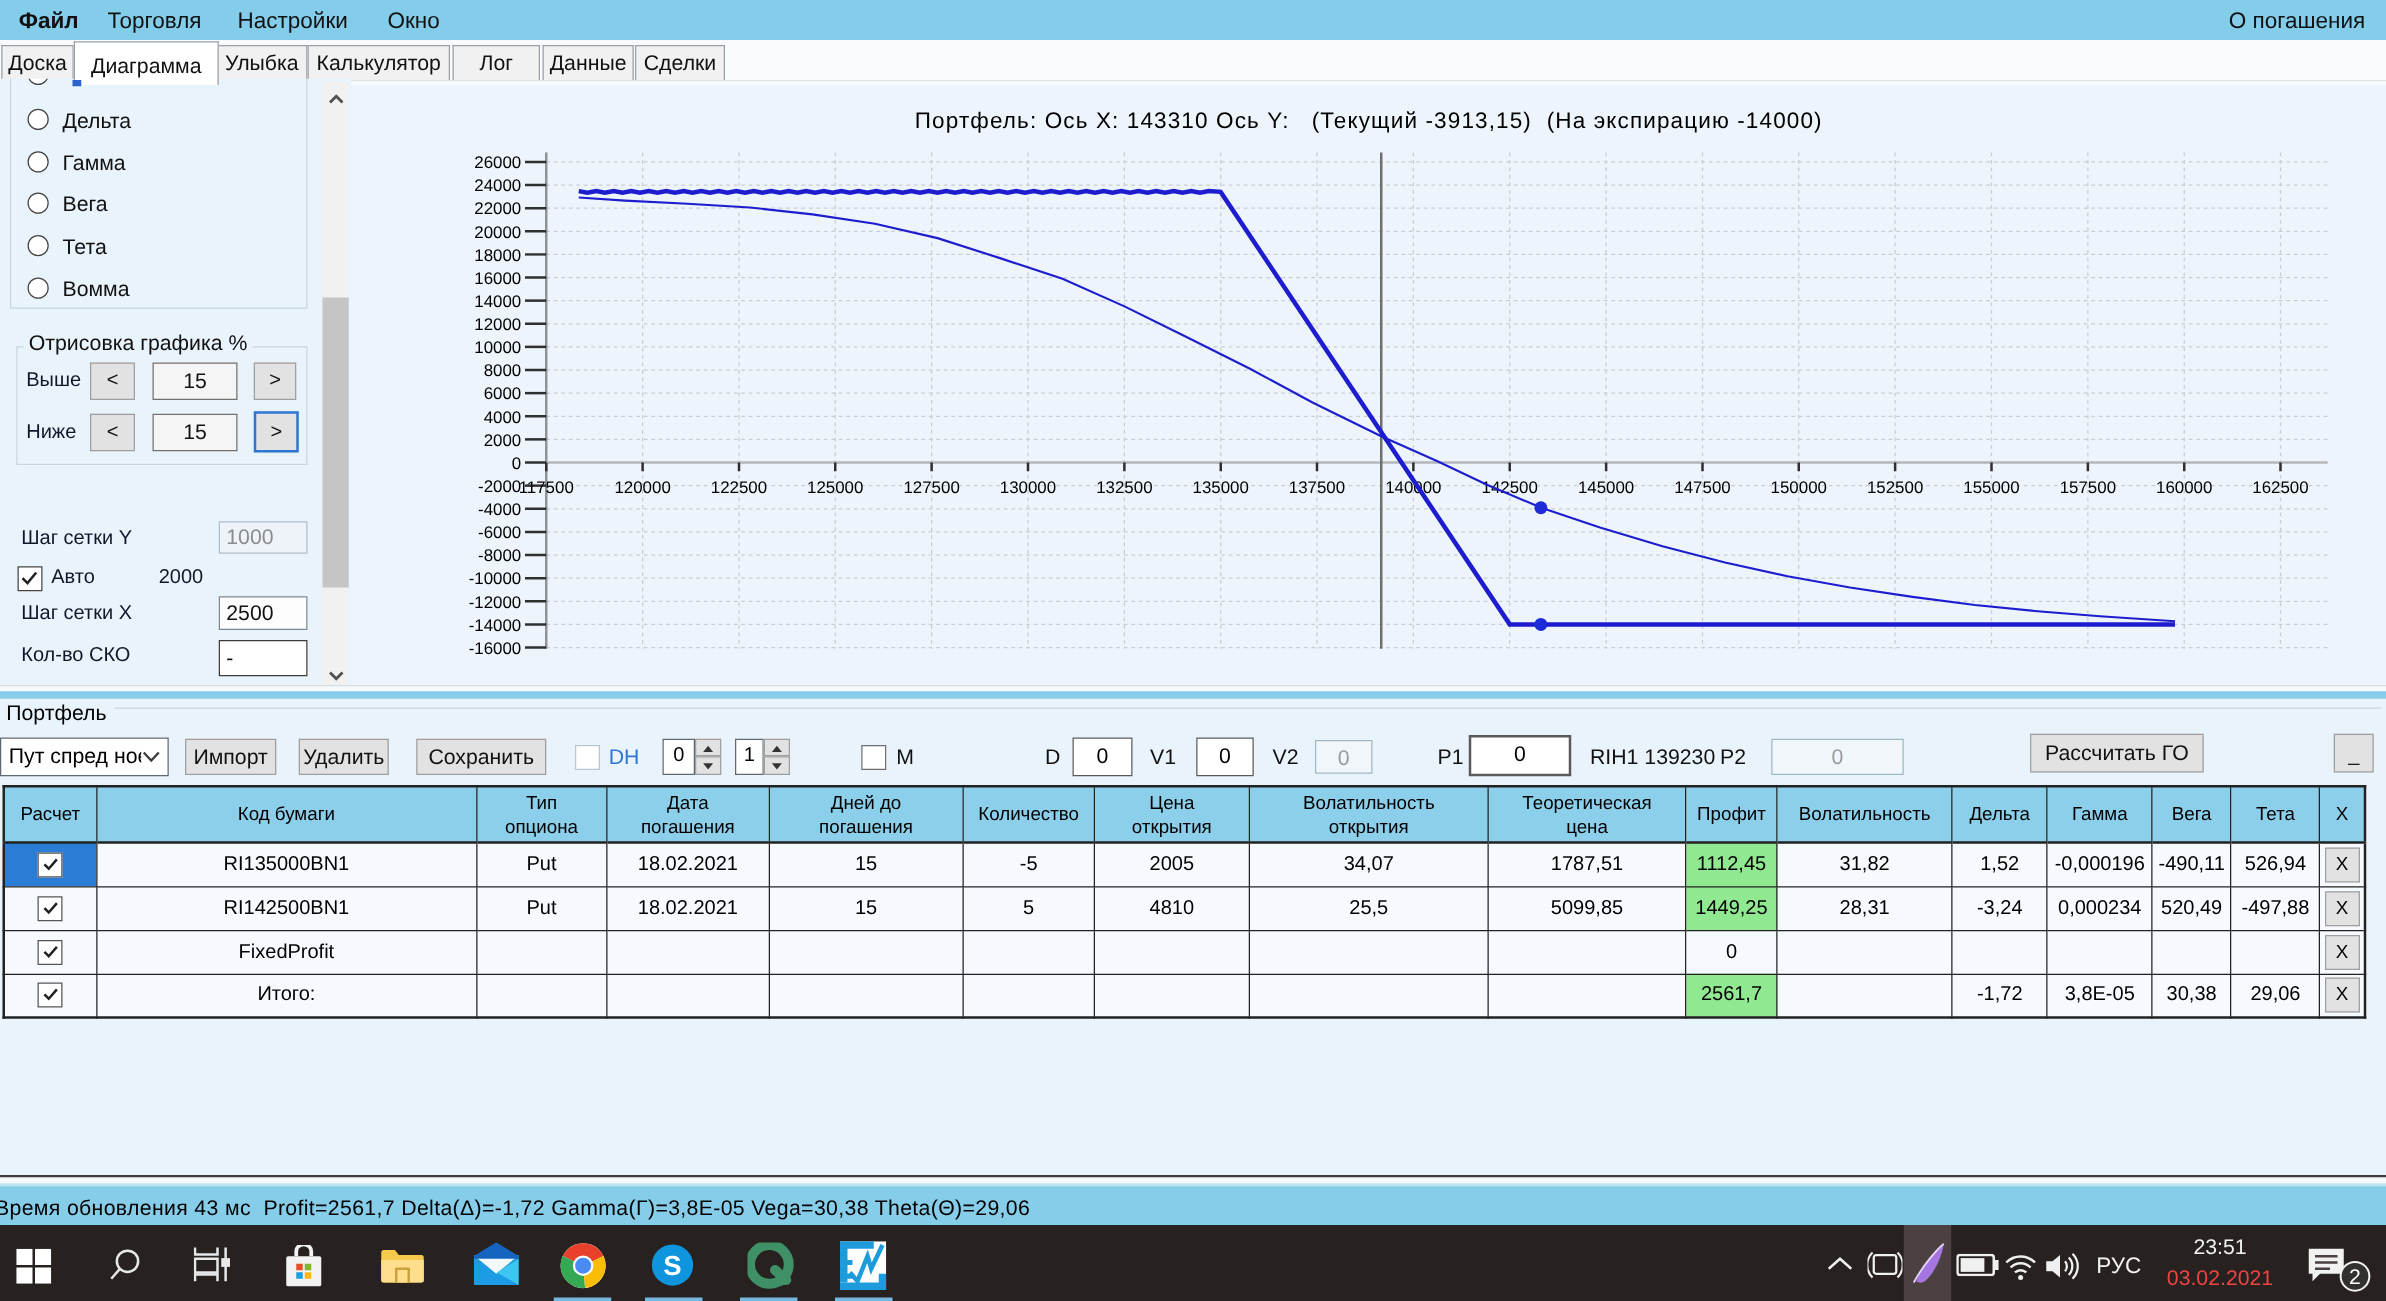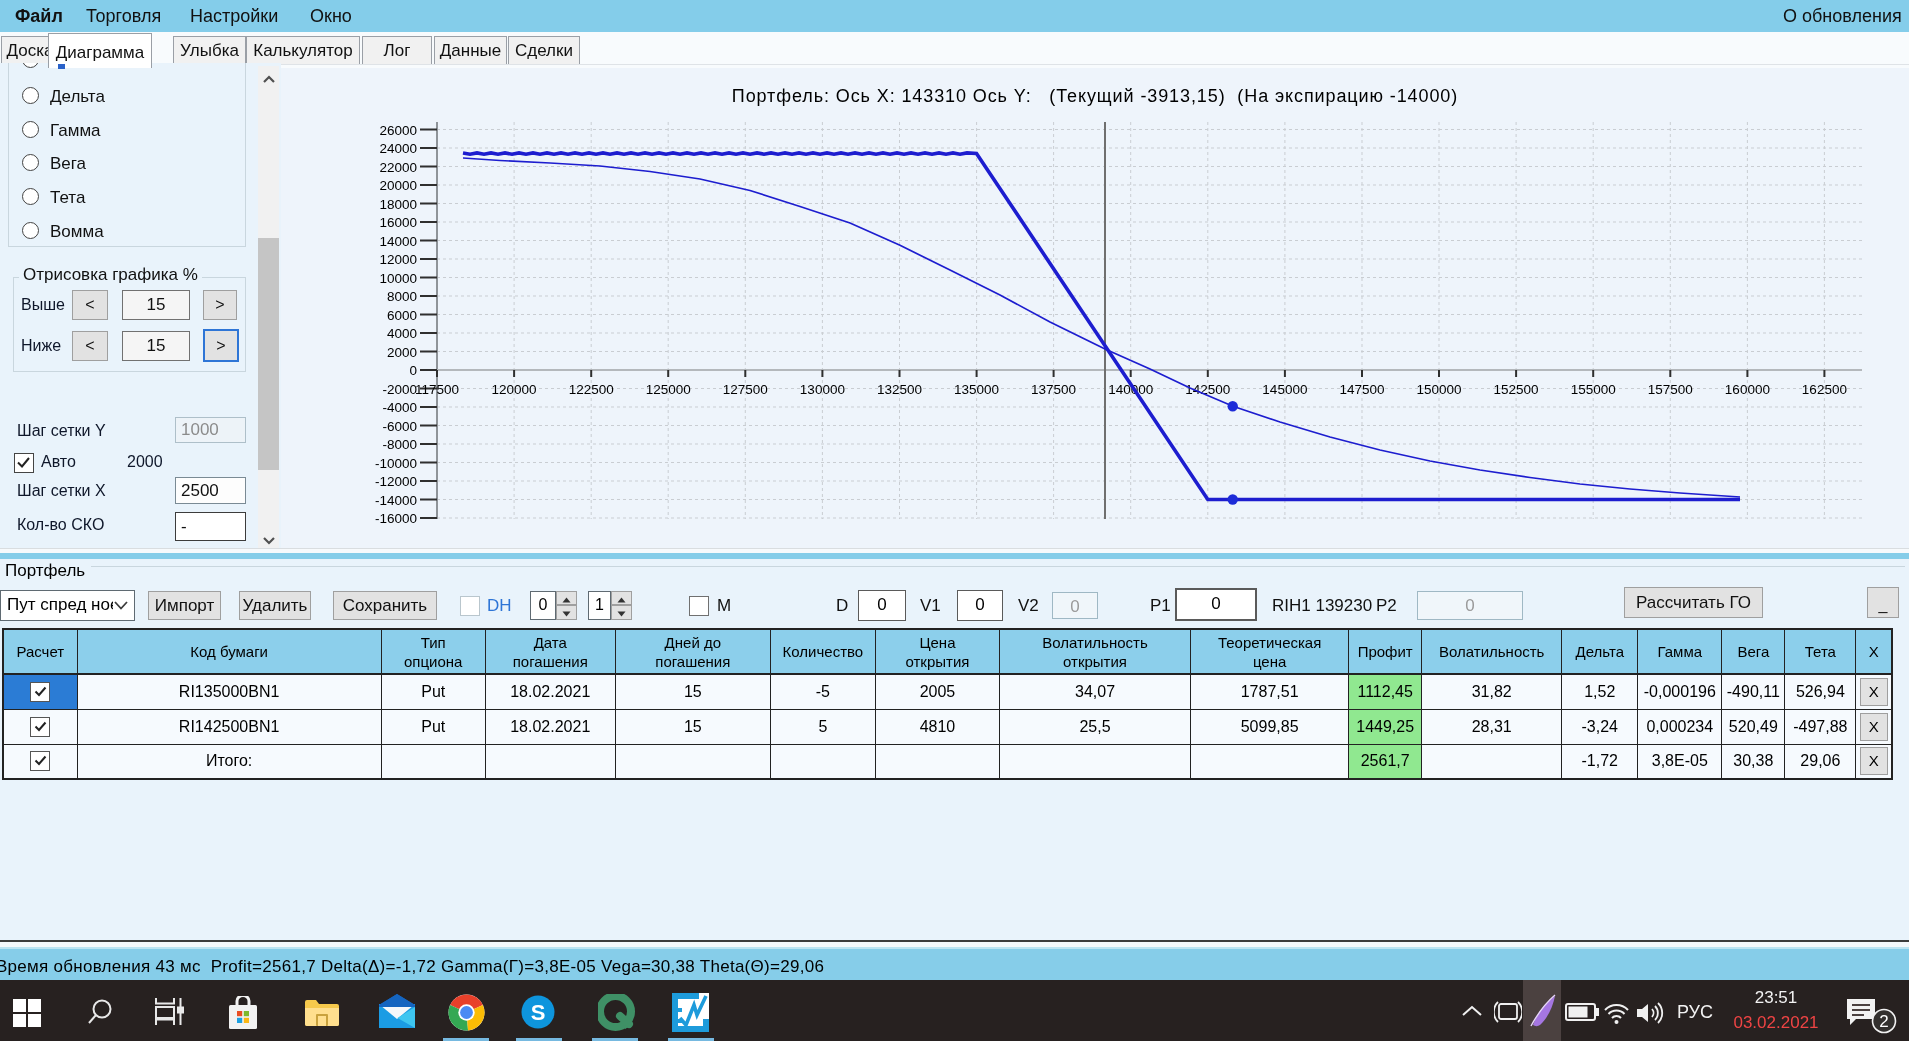--- a/index.html
+++ b/index.html
@@ -60,27 +60,27 @@
 .underline { position:absolute; top:58px; height:3px; width:46px; background:#76b9e0; }
 </style>
 </head>
 <body>
 
 <div id="menubar" class="abs">
   <span class="mi" style="left:15px;font-weight:bold;">Файл</span>
   <span class="mi" style="left:86px;">Торговля</span>
   <span class="mi" style="left:190px;">Настройки</span>
   <span class="mi" style="left:310px;">Окно</span>
-  <span class="mi" style="left:1783px;">О обновления</span>
+  <span class="mi" style="left:1783px;">О погашения</span>
 </div>
 
 <div id="tabstrip" class="abs">
   <div style="position:absolute; left:0; top:32px; width:1909px; height:1px; background:#dfe3e7;"></div>
   <div class="tab" style="left:1px; width:58px;">Доска</div>
-  <div class="tab active" style="left:48px; width:104px;">Диаграмма</div>
+  <div class="tab active" style="left:59px; width:116px;">Диаграмма</div>
   <div class="tab" style="left:173px; width:73px;">Улыбка</div>
   <div class="tab" style="left:246px; width:114px;">Калькулятор</div>
   <div class="tab" style="left:362px; width:70px;">Лог</div>
   <div class="tab" style="left:434px; width:73px;">Данные</div>
   <div class="tab" style="left:508px; width:72px;">Сделки</div>
 </div>
 
 <div id="leftpanel" class="abs">
 
   <div class="gbox" style="left:8px; top:-6px; width:238px; height:190px;"></div>
@@ -408,20 +408,40 @@
           <td>-3,24</td>
       <td>0,000234</td>
           <td>520,49</td>
           <td>-497,88</td>
           <td><span class="xbtn">X</span></td>
     </tr>
     <tr>
       <td><span class="cbt"><svg width="17" height="17" viewBox="0 0 17 17">
                 <path d="M3.5 8.5 L7 12 L13.5 4.5" stroke="#222" stroke-width="2" fill="none"></path>
               </svg></span></td>
+          <td>FixedProfit</td>
+          <td></td>
+          <td></td>
+      <td></td>
+          <td></td>
+          <td></td>
+          <td></td>
+      <td></td>
+          <td>0</td>
+          <td></td>
+          <td></td>
+      <td></td>
+          <td></td>
+          <td></td>
+          <td><span class="xbtn">X</span></td>
+    </tr>
+    <tr>
+      <td><span class="cbt"><svg width="17" height="17" viewBox="0 0 17 17">
+                <path d="M3.5 8.5 L7 12 L13.5 4.5" stroke="#222" stroke-width="2" fill="none"></path>
+              </svg></span></td>
           <td>Итого:</td>
           <td></td>
           <td></td>
       <td></td>
           <td></td>
           <td></td>
           <td></td>
       <td></td>
           <td class="green">2561,7</td>
           <td></td>

